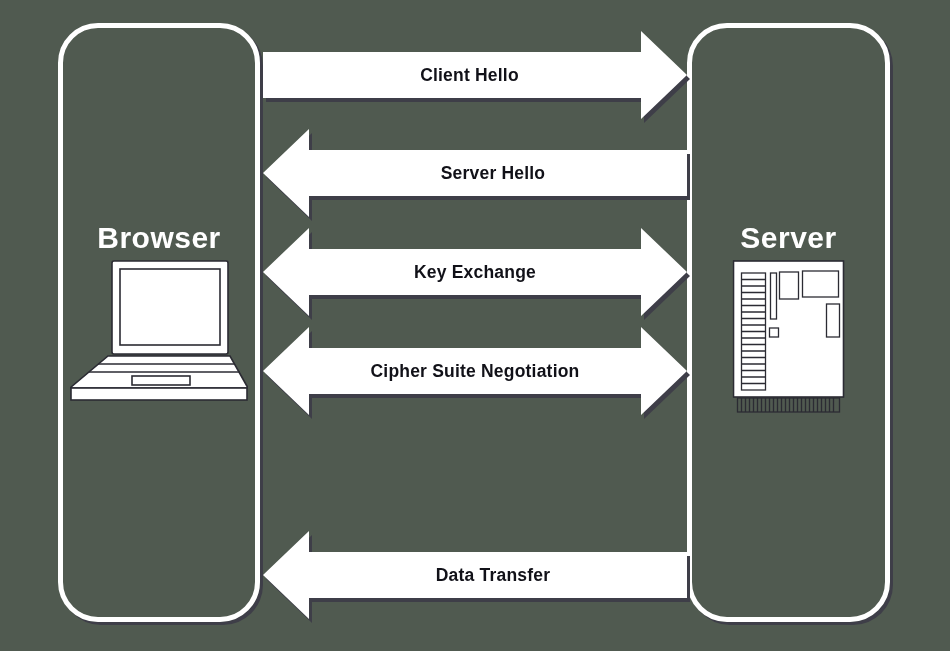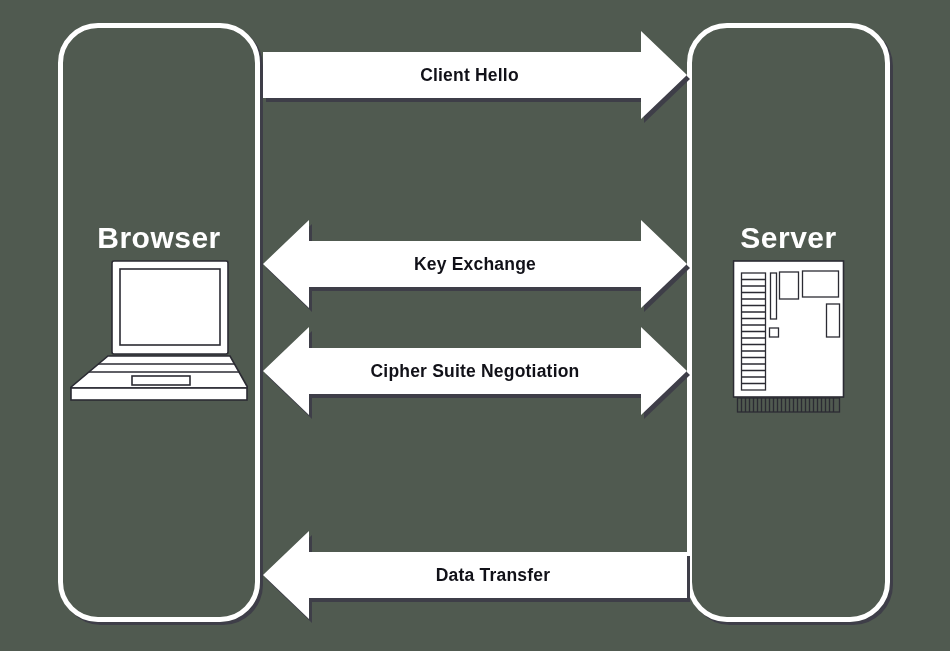--- a/index.html
+++ b/index.html
@@ -77,21 +77,21 @@
     color: var(--arrow-text, #111118);
     font-size: 17.5px;
     font-weight: bold;
     letter-spacing: 0.2px;
   }
   .arrow-right .label { padding-right: 11px; }
   .arrow-left  .label { padding-left: 36px; }
 
   .m0 { top: 31px; }
   .m1 { top: 129px; }
-  .m2 { top: 220px; }
+  .m2 { top: 228px; }
   .m3 { top: 327px; }
   .m4 { top: 430px; }
   .m5 { top: 531px; padding-left: 36px; }
 </style>
 </head>
 <body>
 
 <div class="canvas">
 
   <div class="node browser">
@@ -140,20 +140,26 @@
     </div>
   </div>
 
   <div class="arrow arrow-right m0">
     <svg viewBox="0 0 424 88">
         <polygon points="0,21 378,21 378,0 424,44 378,88 378,67 0,67"></polygon>
       </svg>
     <div class="label">Client Hello</div>
   </div>
 
+  <div class="arrow arrow-left m1">
+    <svg viewBox="0 0 424 88">
+        <polygon points="424,21 46,21 46,0 0,44 46,88 46,67 424,67"></polygon>
+      </svg>
+    <div class="label">Server Hello</div>
+  </div>
 
   <div class="arrow arrow-both m2">
     <svg viewBox="0 0 424 88">
         <polygon points="46,0 0,44 46,88 46,67 378,67 378,88 424,44 378,0 378,21 46,21"></polygon>
       </svg>
     <div class="label">Key Exchange</div>
   </div>
 
   <div class="arrow arrow-both m3">
     <svg viewBox="0 0 424 88">

